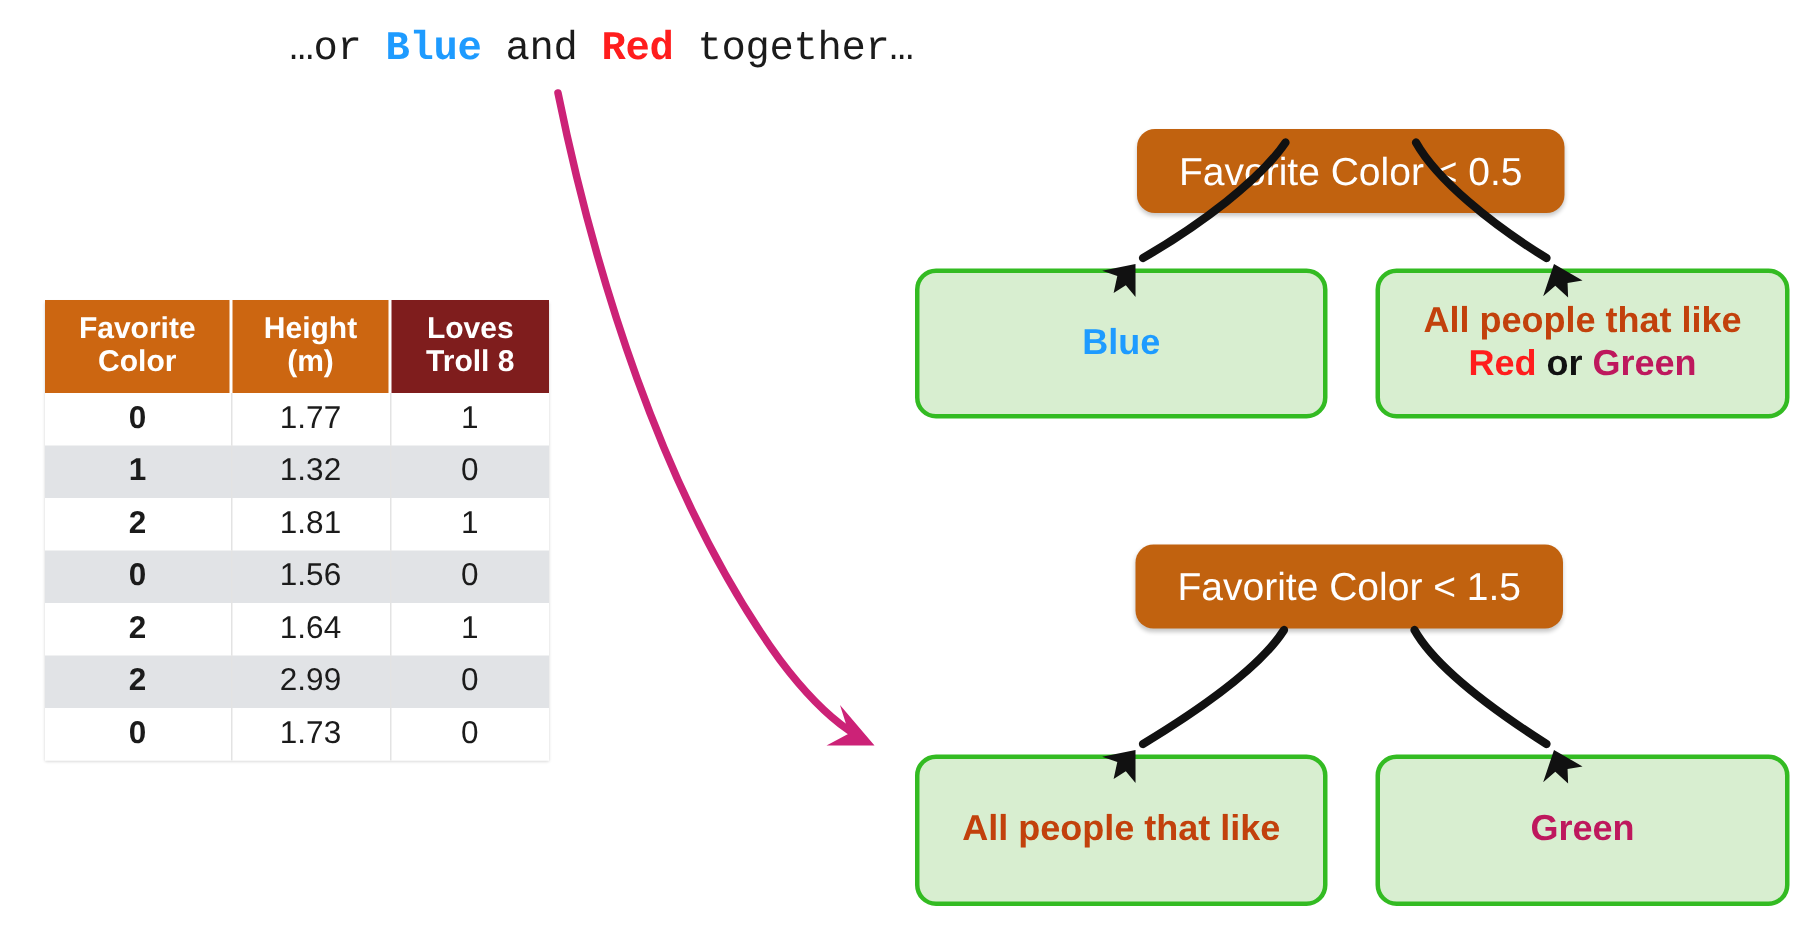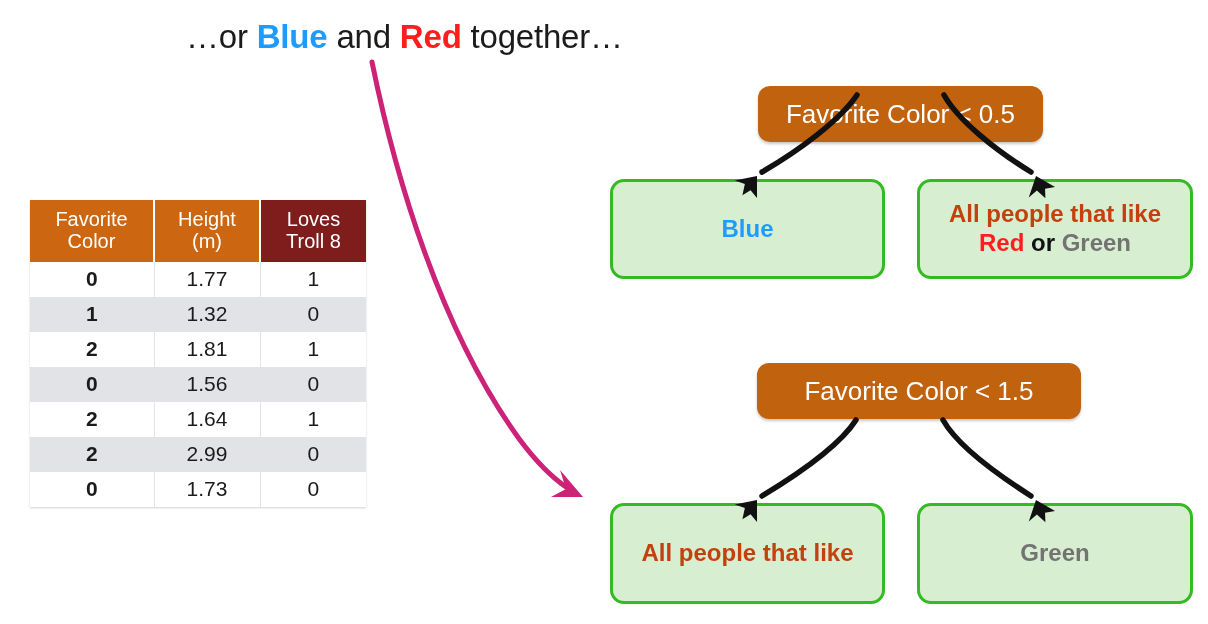--- a/index.html
+++ b/index.html
@@ -23,45 +23,46 @@
     height: 624px;
   }
 
   
   #caption {
     position: absolute;
     left: 186px;
     top: 18px;
     width: 430px;
     text-align: center;
-    font-size: 33px;
+    font-size: 27px;
     font-weight: 400;
     color: #1b1b1b;
     letter-spacing: -0.2px;
     white-space: nowrap;
+    font-family: Liberation Mono, monospace;
   }
   #caption .em { font-weight: 700; }
   .c-blue  { color: #1e9bff; }
   .c-red   { color: #ff1d1d; }
-  .c-green { color: #737373; }
+  .c-green { color: #be185d; }
 
   
   #data-table {
     position: absolute;
     left: 30px;
     top: 200px;
     width: 336px;
     border-collapse: collapse;
     table-layout: fixed;
     box-shadow: 0 1px 2px rgba(0,0,0,0.18);
     background: #ffffff;
   }
   #data-table th {
     font-size: 20px;
-    font-weight: 400;
+    font-weight: 700;
     color: #ffffff;
     line-height: 1.12;
     padding: 8px 2px 9px;
     text-align: center;
     border-right: 2px solid #ffffff;
   }
   #data-table th.h-orange { background: #cc6611; }
   #data-table th.h-green  { background: #7f1d1d; border-right: none; }
   #data-table td {
     font-size: 21px;
@@ -104,21 +105,21 @@
     font-size: 24px;
     font-weight: 700;
     color: #111111;
     line-height: 1.2;
   }
   .node-leaf .lead { color: #c2410c; }
 
   #root-top    { left: 758px; top: 38px;  width: 285px; height: 56px; margin-top: 48px; }
   #leaf-tl     { left: 610px; top: 179px; width: 275px; height: 100px; }
   #leaf-tr     { left: 917px; top: 179px; width: 276px; height: 100px; }
-  #root-bottom { left: 757px; top: 363px; width: 324px; height: 56px; }
+  #root-bottom { left: 757px; top: 363px; width: 285px; height: 56px; }
   #leaf-bl     { left: 610px; top: 503px; width: 275px; height: 101px; }
   #leaf-br     { left: 917px; top: 503px; width: 276px; height: 101px; }
 
   svg.overlay {
     position: absolute;
     left: 0; top: 0;
     width: 1208px;
     height: 624px;
     pointer-events: none;
   }

